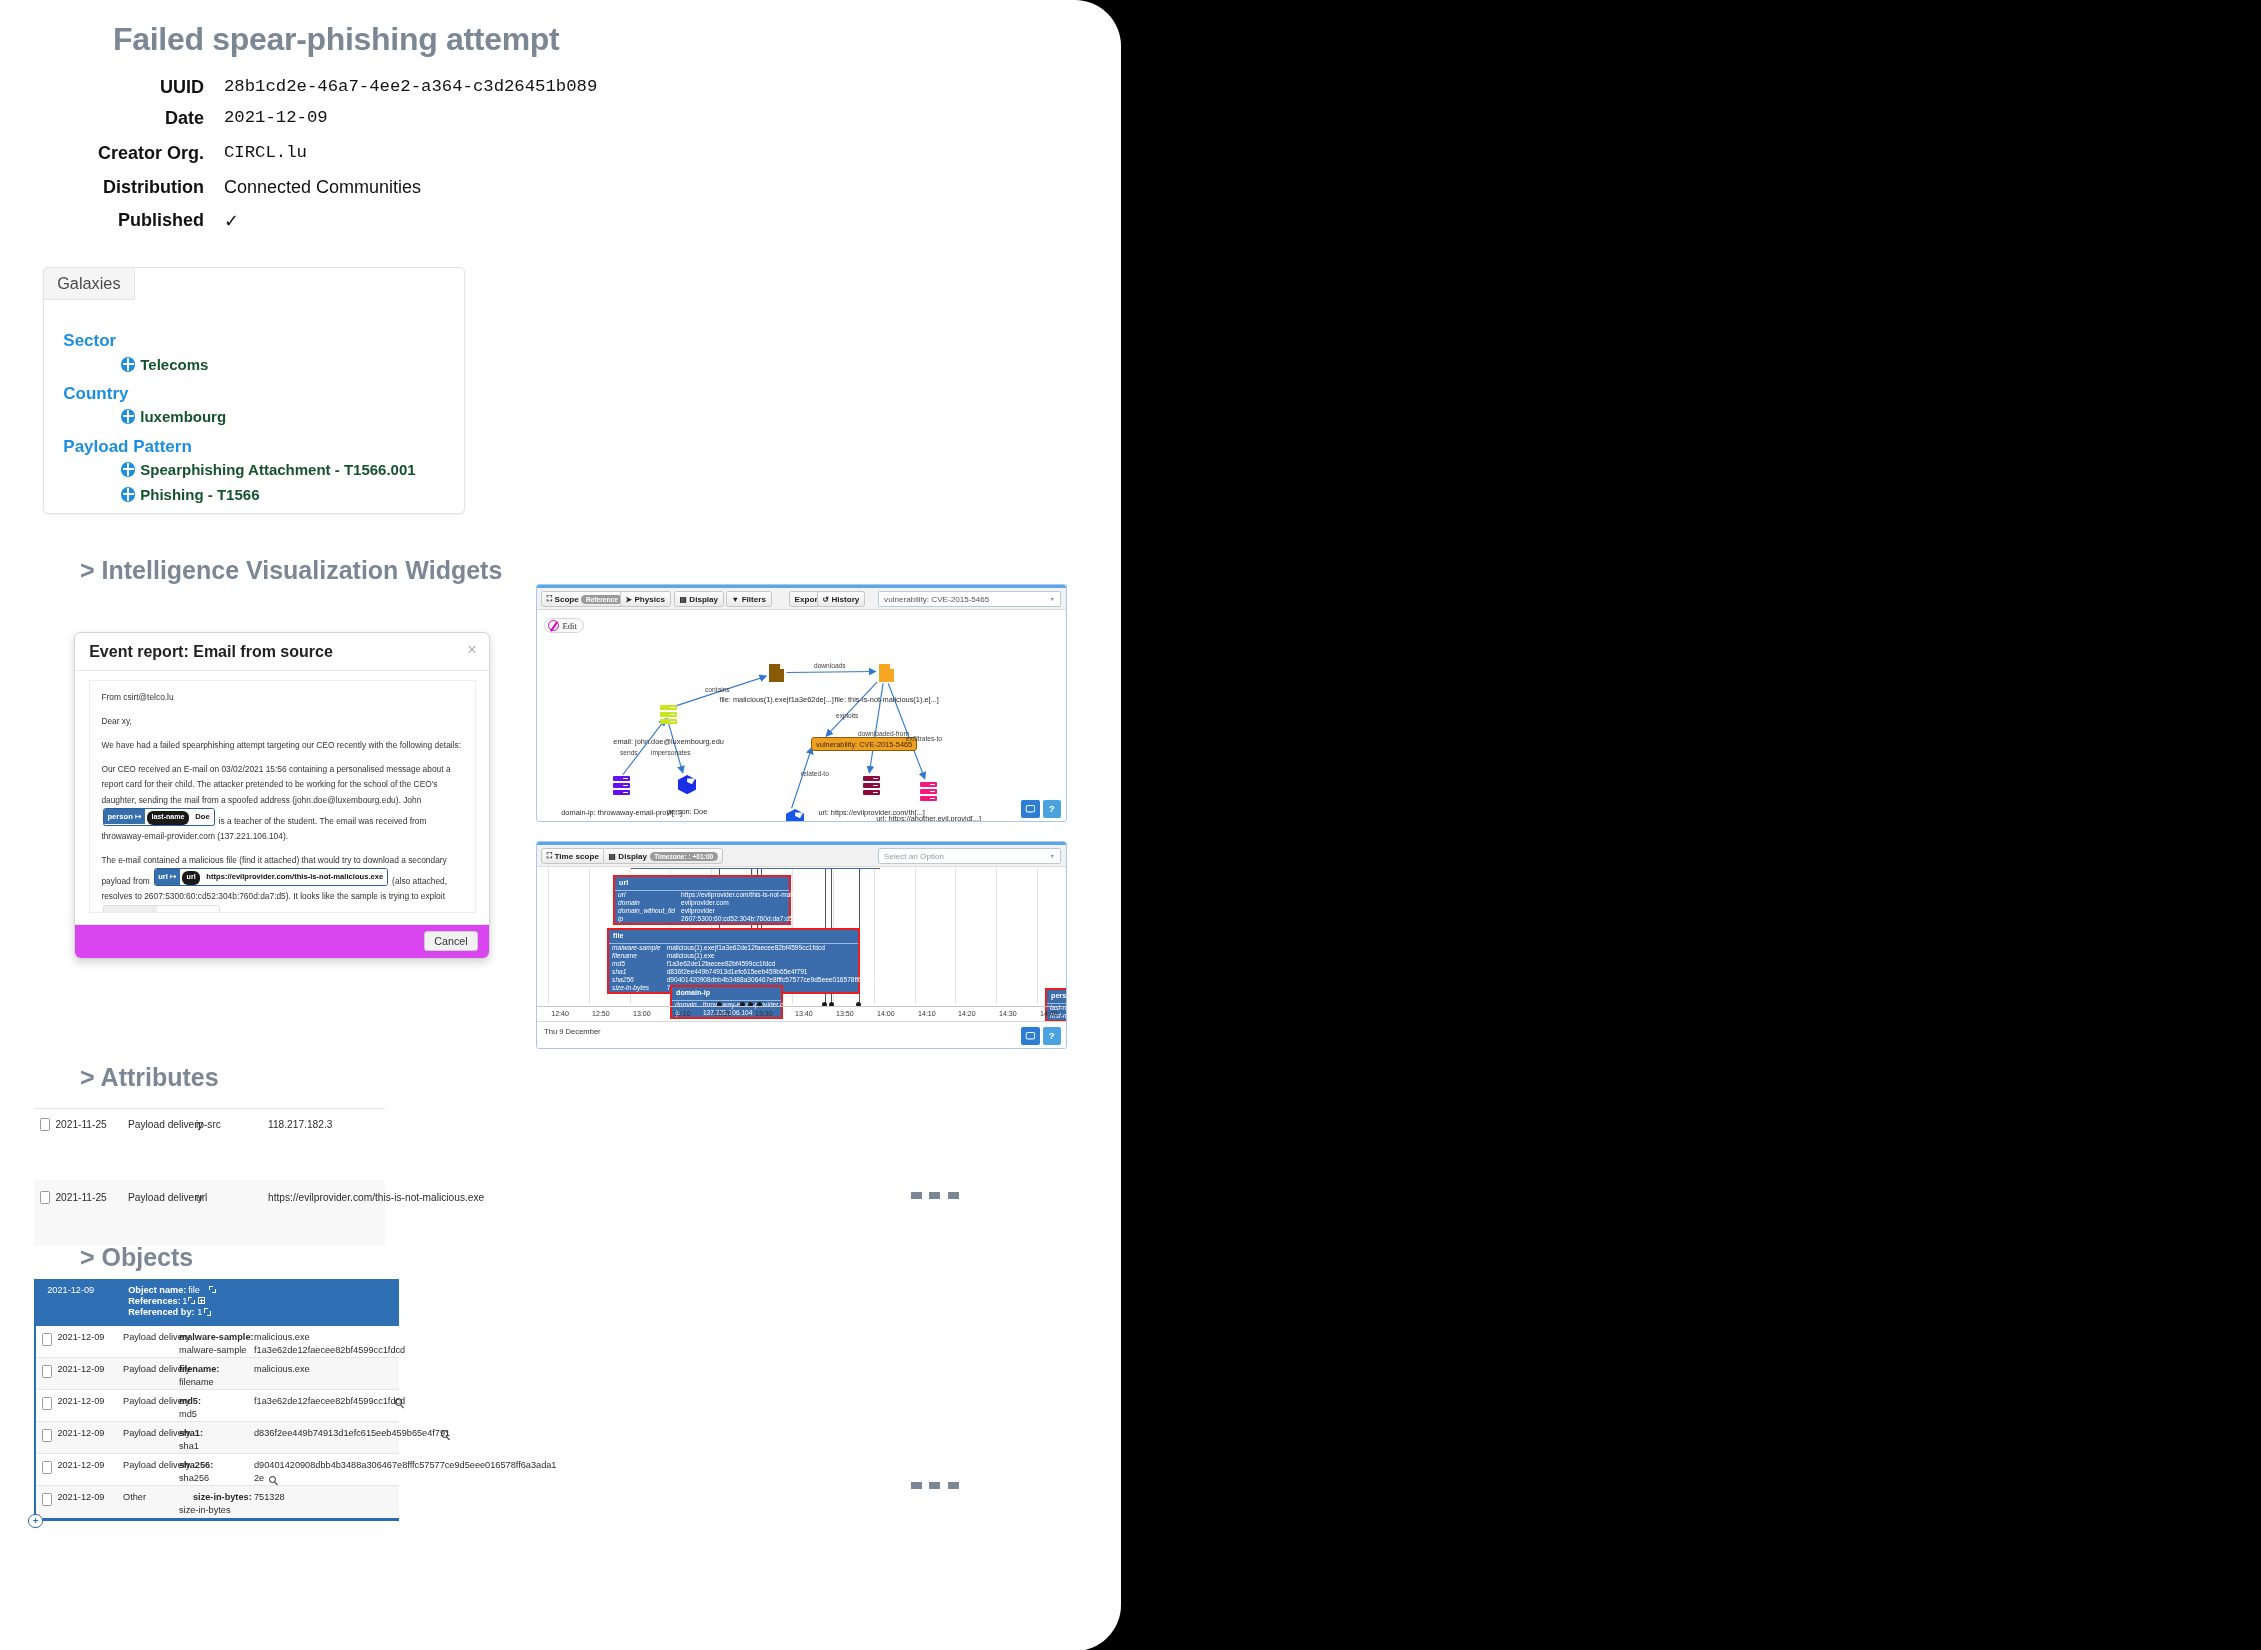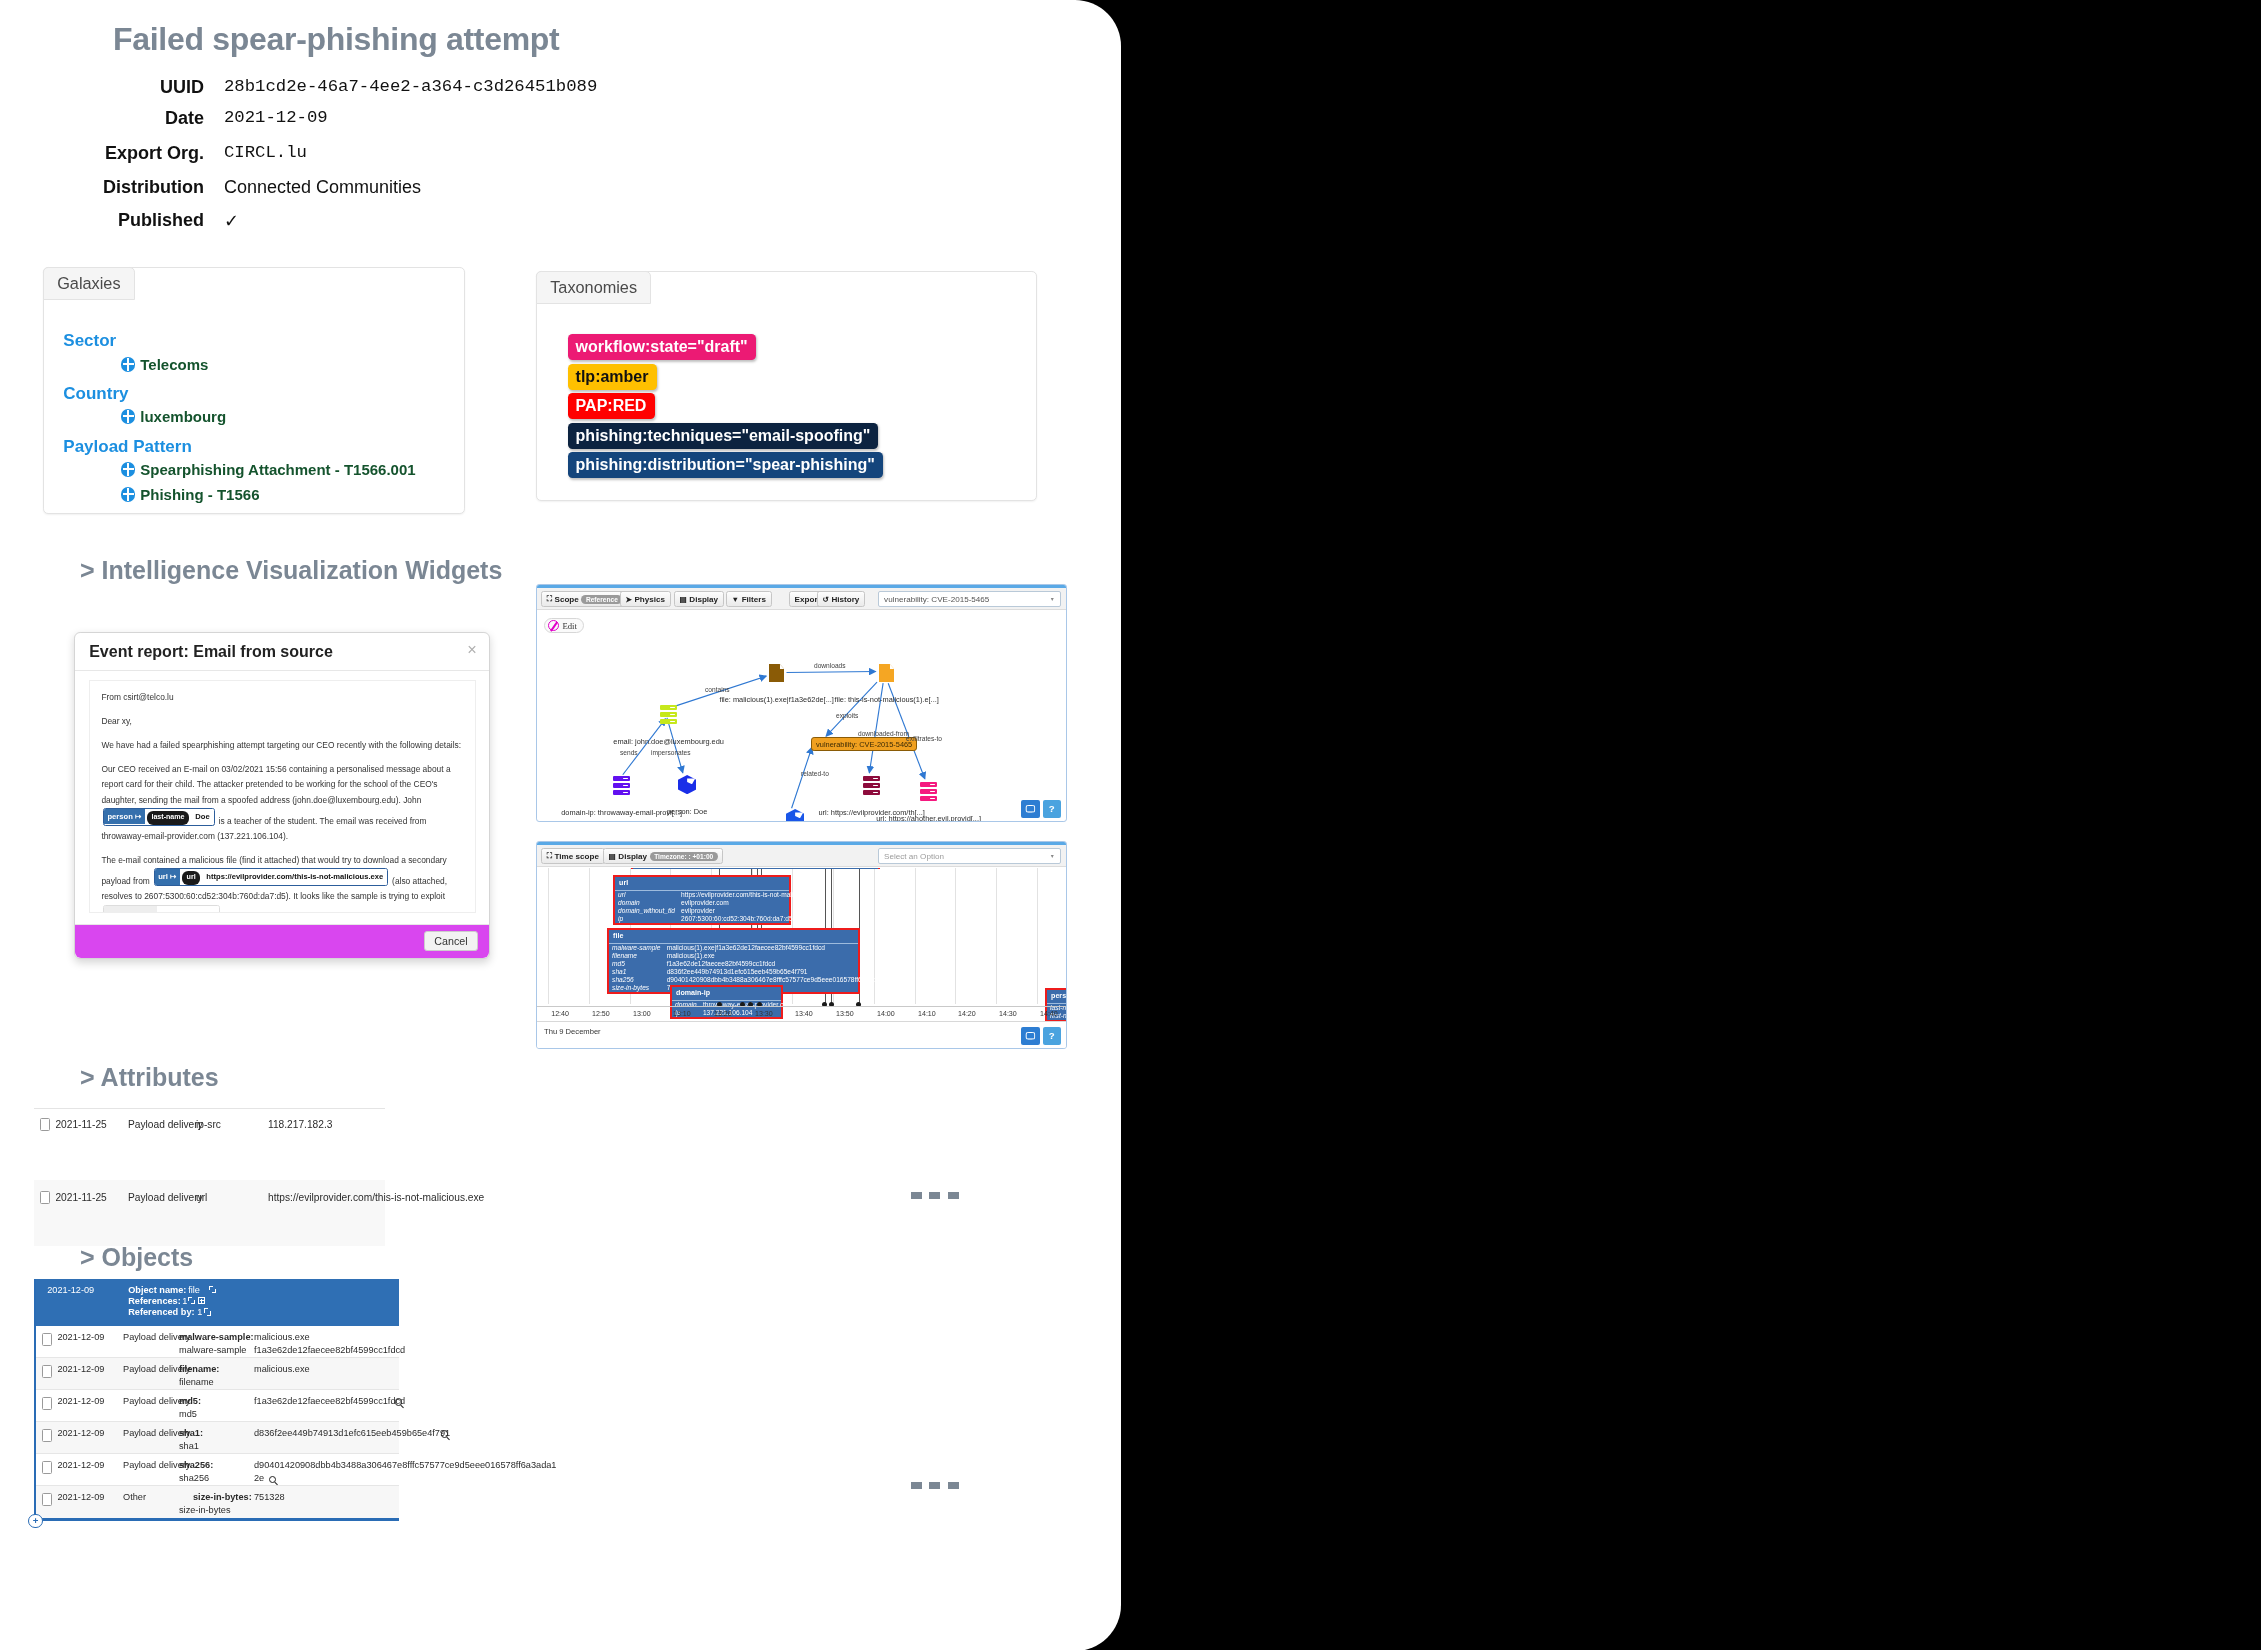--- a/index.html
+++ b/index.html
@@ -197,21 +197,21 @@
 
   <div class="meta-row" style="top:77px">
     <span class="meta-label">UUID</span>
     <span class="meta-value mono">28b1cd2e-46a7-4ee2-a364-c3d26451b089</span>
   </div>
   <div class="meta-row" style="top:108px">
     <span class="meta-label">Date</span>
     <span class="meta-value mono">2021-12-09</span>
   </div>
   <div class="meta-row" style="top:143px">
-    <span class="meta-label">Export Org.</span>
+    <span class="meta-label">Creator Org.</span>
     <span class="meta-value mono">CIRCL.lu</span>
   </div>
   <div class="meta-row" style="top:210px">
     <span class="meta-label">Published</span>
     <span class="meta-value">✓</span>
   </div>
   <div class="meta-row" style="top:177px">
     <span class="meta-label">Distribution</span>
     <span class="meta-value">Connected Communities</span>
   </div>
@@ -231,28 +231,20 @@
 
     <div class="galaxy-group" style="left:19.3px; top:169px;">Payload Pattern</div>
     <div class="galaxy-item" style="left:37px; top:193px;">
       <span class="globe"></span><span>Spearphishing Attachment - T1566.001</span>
     </div>
     <div class="galaxy-item" style="left:37px; top:218px;">
       <span class="globe"></span><span>Phishing - T1566</span>
     </div>
   </div>
 
-  <div class="panel" style="left:536px; top:271px; width:501px; height:230px;">
-    <div class="panel-tab">Taxonomies</div>
-    <div class="tag" style="left:30.5px; top:62px; background:#ec1a74; color:#fff;">workflow:state="draft"</div>
-    <div class="tag" style="left:30.5px; top:92px; background:#ffc000; color:#111;">tlp:amber</div>
-    <div class="tag" style="left:30.5px; top:121px; background:#ff0000; color:#fff;">PAP:RED</div>
-    <div class="tag" style="left:30.5px; top:151px; background:#0c2340; color:#fff;">phishing:techniques="email-spoofing"</div>
-    <div class="tag" style="left:30.5px; top:180px; background:#14457c; color:#fff;">phishing:distribution="spear-phishing"</div>
-  </div>
 
   <div class="sect-h" style="left:80px; top:556px;">&gt; Intelligence Visualization Widgets</div>
 
   <div id="email-modal">
     <div class="mhead">
       <div class="mtitle">Event report: Email from source</div>
       <div class="mclose">×</div>
     </div>
     <div id="email-body">
       <p>From csirt@telco.lu</p>

